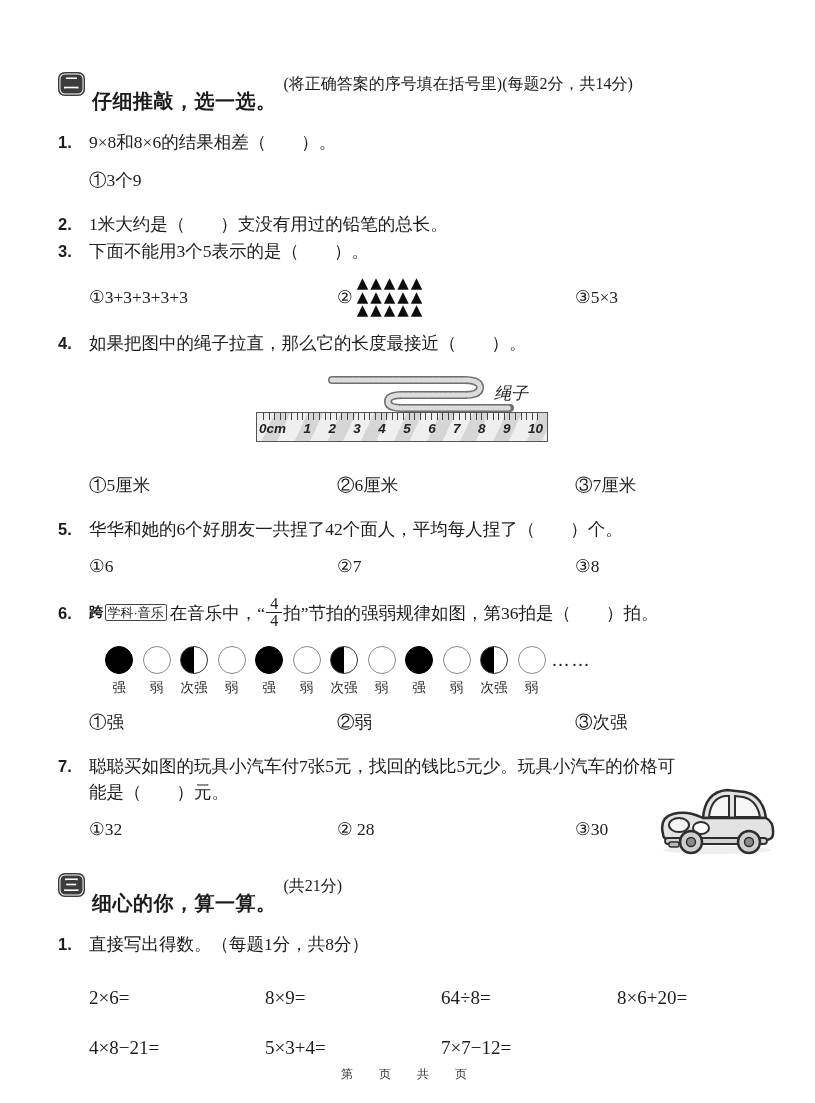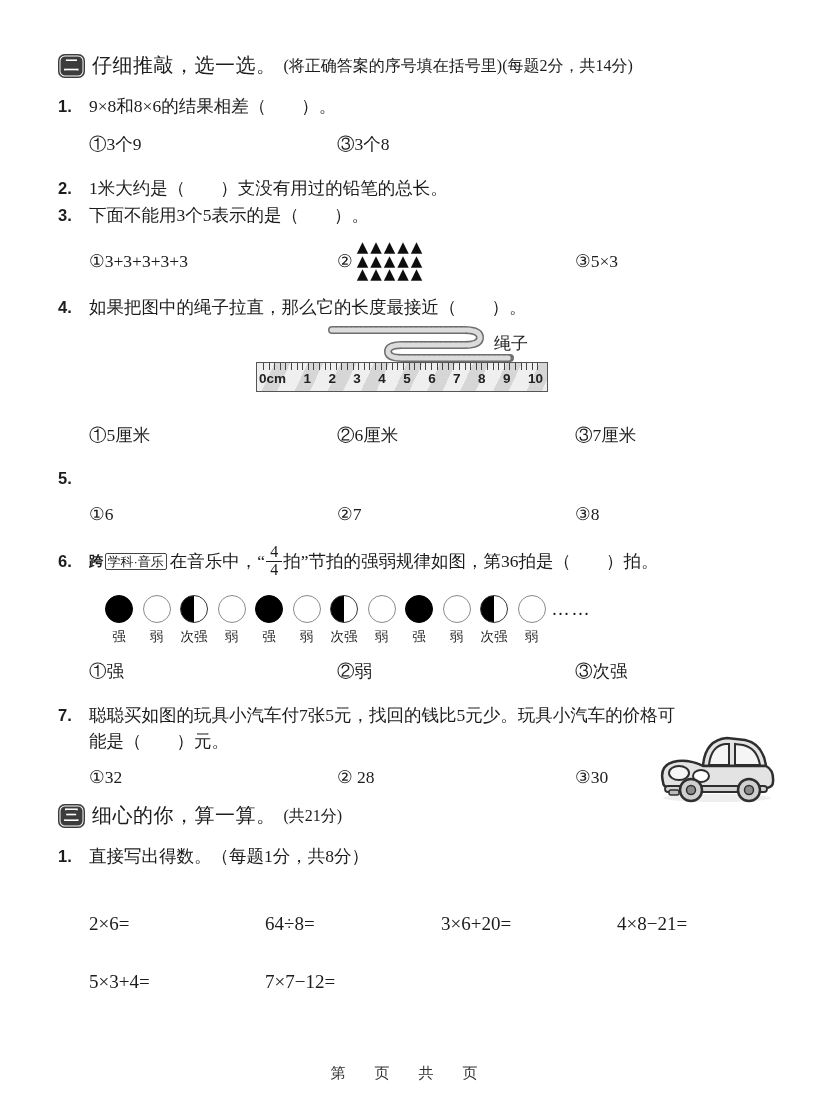--- a/index.html
+++ b/index.html
@@ -19,21 +19,21 @@
   .sec-header { display: flex; align-items: center; gap: 7px; margin-bottom: 14px; }
   .badge {
     width: 27px; height: 24px; flex: none;
     background: #3c3c3c; color: #fff;
     border-radius: 7px;
     display: flex; align-items: center; justify-content: center;
     font-weight: bold; font-size: 15px;
     font-family: "Liberation Sans", "DejaVu Sans", sans-serif;
     box-shadow: inset 0 0 0 1.5px #3c3c3c, inset 0 0 0 2.5px #fff;
   }
-  .sec-title { font-weight: normal; font-size: 20px; font-family: "Liberation Sans", "DejaVu Sans", sans-serif; letter-spacing: 0.5px; }
+  .sec-title { font-weight: bold; font-size: 20px; font-family: "Liberation Sans", "DejaVu Sans", sans-serif; letter-spacing: 0.5px; margin-top: 36px; }
   .sec-note { font-size: 16px; padding-top: 2px; }
 
   
   .question { position: relative; }
   .q-line { display: flex; font-size: 17.5px; line-height: 1.5; align-items: baseline; }
   .q-num {
     font-weight: bold; flex: none; width: 31px; font-size: 16.5px;
     font-family: "Liberation Sans", "DejaVu Sans", sans-serif;
   }
   .q-text { max-width: 640px; }
@@ -43,21 +43,21 @@
   }
   .opt { white-space: nowrap; }
 
   
   .opts-q3 { align-items: center; margin-bottom: 12px; }
   .opt-fig { display: flex; align-items: center; gap: 4px; }
   .tri-grid { display: inline-flex; flex-direction: column; line-height: 0.92; }
   .tri-row { font-size: 15px; letter-spacing: 2px; color: #0d0d0d; font-family: "DejaVu Sans", sans-serif; }
 
   
-  .ruler-fig { position: relative; width: 330px; margin: 6px 0 6px 198px; height: 84px; }
+  .ruler-fig { position: relative; width: 330px; margin: 20px 0 6px 198px; height: 84px; font-style: italic; }
   .rope-svg { position: absolute; left: 58px; top: -4px; }
   .rope-label { position: absolute; left: 238px; top: 6px; font-size: 17px; }
   .ruler {
     position: absolute; left: 0; top: 36px; width: 292px; height: 30px;
     border: 1.5px solid #555;
     background: repeating-linear-gradient(115deg, #efefef 0 16px, #d6d6d6 16px 30px);
   }
   .ruler-ticks {
     position: absolute; left: 6px; right: 6px; top: 0; height: 7px;
     background: repeating-linear-gradient(to right, #444 0 1px, transparent 1px 5.6px);
@@ -85,29 +85,29 @@
   .beat-label { font-size: 13.5px; white-space: nowrap; }
   .beat-ellipsis { font-size: 18px; letter-spacing: 2px; margin-left: 6px; margin-bottom: 22px; }
 
   
   .car-svg { position: absolute; right: -6px; bottom: -16px; }
 
   
   .calc-intro { margin-top: 10px; }
   .math-grid {
     display: grid; grid-template-columns: 176px 176px 176px 1fr;
-    row-gap: 36px; padding-left: 31px; margin-top: 44px;
+    row-gap: 28px; padding-left: 31px; margin-top: 30px;
     font-size: 19px;
   }
   .math-cell { white-space: nowrap; }
 
   
   .footer {
     position: absolute; bottom: 20px; left: 0; width: 100%;
-    text-align: center; font-size: 15px; letter-spacing: 7px; color: #333;
+    text-align: center; font-size: 12px; letter-spacing: 7px; color: #333;
     font-family: "Liberation Sans", "DejaVu Sans", sans-serif;
   }
 </style>
 </head>
 <body>
 
 <div class="page">
 
   <div class="sec-header">
     <span class="badge">二</span>
@@ -115,21 +115,20 @@
     <span class="sec-note">(将正确答案的序号填在括号里)(每题2分，共14分)</span>
   </div>
 
   <div class="question">
     <div class="q-line">
       <span class="q-num">1.</span>
       <span class="q-text">9×8和8×6的结果相差（　　）。</span>
     </div>
     <div class="opts">
       <span class="opt">①3个9</span>
-      <span class="opt">③3个8</span>
     </div>
   </div>
 
   <div class="question">
     <div class="q-line">
       <span class="q-num">2.</span>
       <span class="q-text">1米大约是（　　）支没有用过的铅笔的总长。</span>
     </div>
   </div>
 
@@ -183,20 +182,21 @@
     <div class="opts">
       <span class="opt">①5厘米</span>
       <span class="opt">②6厘米</span>
       <span class="opt">③7厘米</span>
     </div>
   </div>
 
   <div class="question">
     <div class="q-line">
       <span class="q-num">5.</span>
+      <span class="q-text">华华和她的6个好朋友一共捏了42个面人，平均每人捏了（　　）个。</span>
     </div>
     <div class="opts">
       <span class="opt">①6</span>
       <span class="opt">②7</span>
       <span class="opt">③8</span>
     </div>
   </div>
 
   <div class="question">
     <div class="q-line" style="align-items:center;">
@@ -304,22 +304,23 @@
     <span class="sec-note">(共21分)</span>
   </div>
 
   <div class="question calc-intro">
     <div class="q-line">
       <span class="q-num">1.</span>
       <span class="q-text">直接写出得数。（每题1分，共8分）</span>
     </div>
     <div class="math-grid">
         <span class="math-cell">2×6=</span>
+        <span class="math-cell">8×9=</span>
         <span class="math-cell">64÷8=</span>
-        <span class="math-cell">3×6+20=</span>
+        <span class="math-cell">8×6+20=</span>
         <span class="math-cell">4×8−21=</span>
         <span class="math-cell">5×3+4=</span>
         <span class="math-cell">7×7−12=</span>
       </div>
   </div>
 
   <div class="footer">第　页　共　页</div>
 </div>
 
 </body></html>

